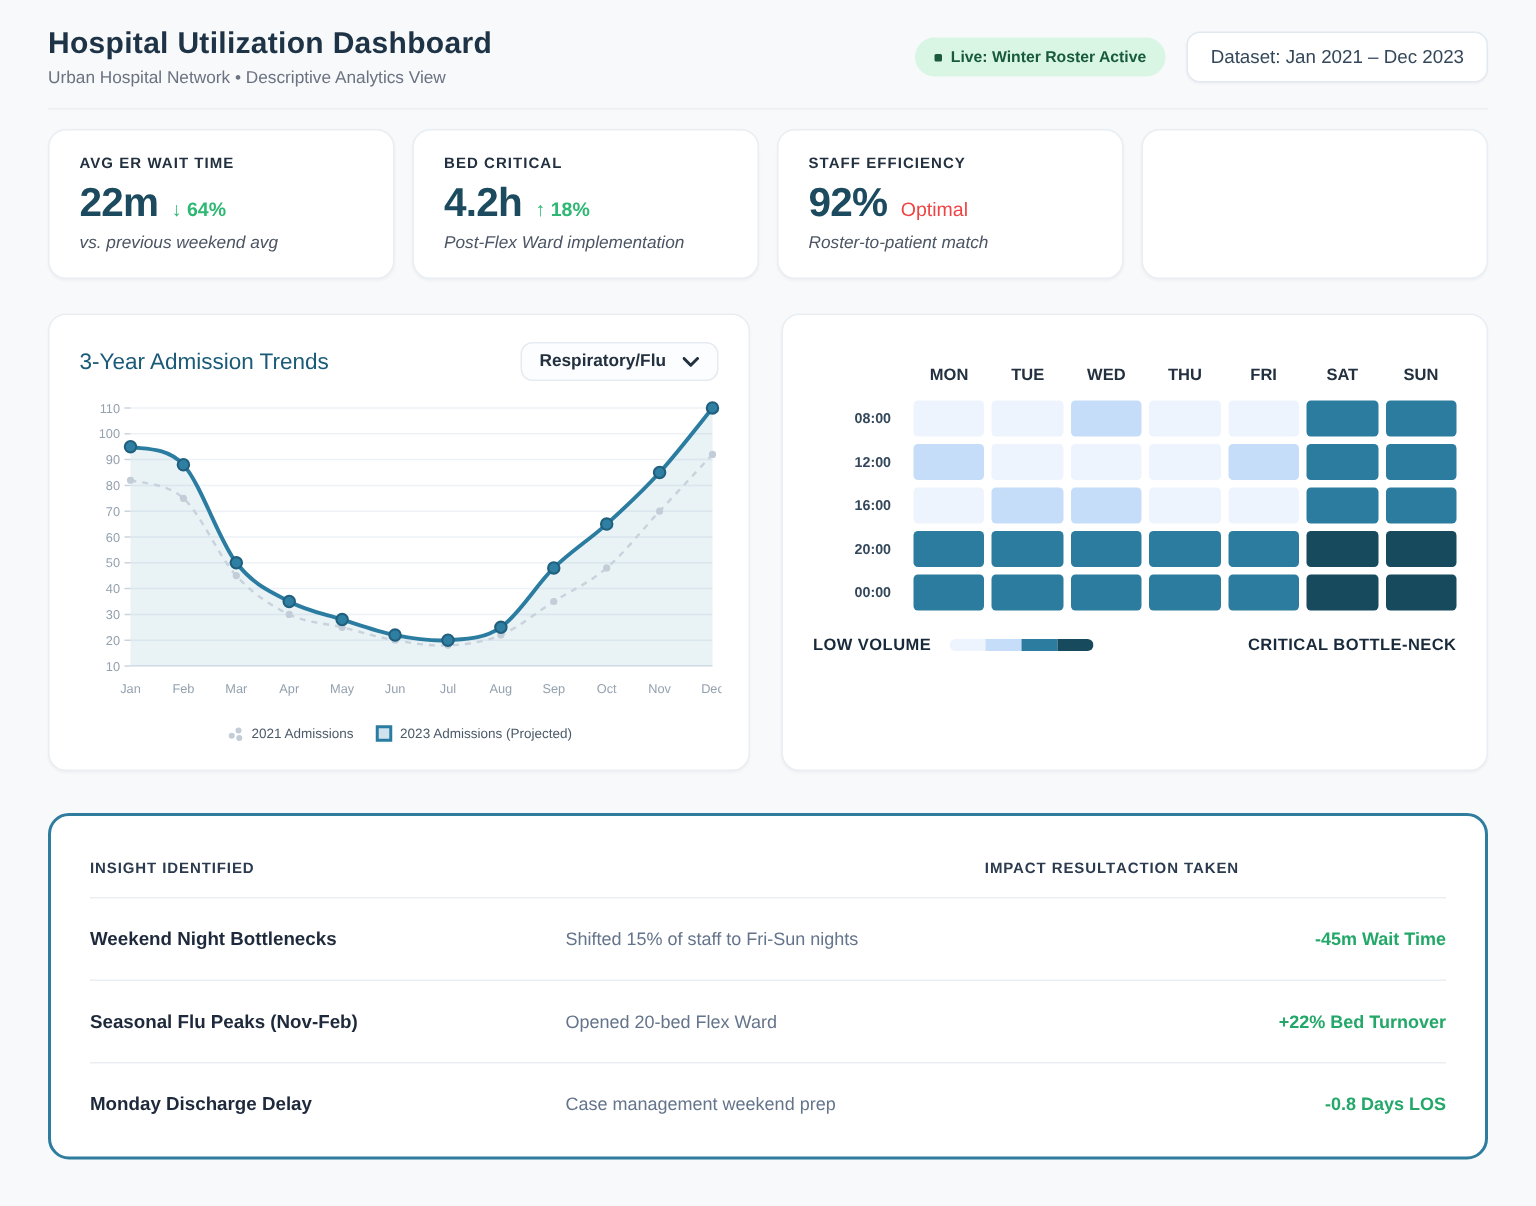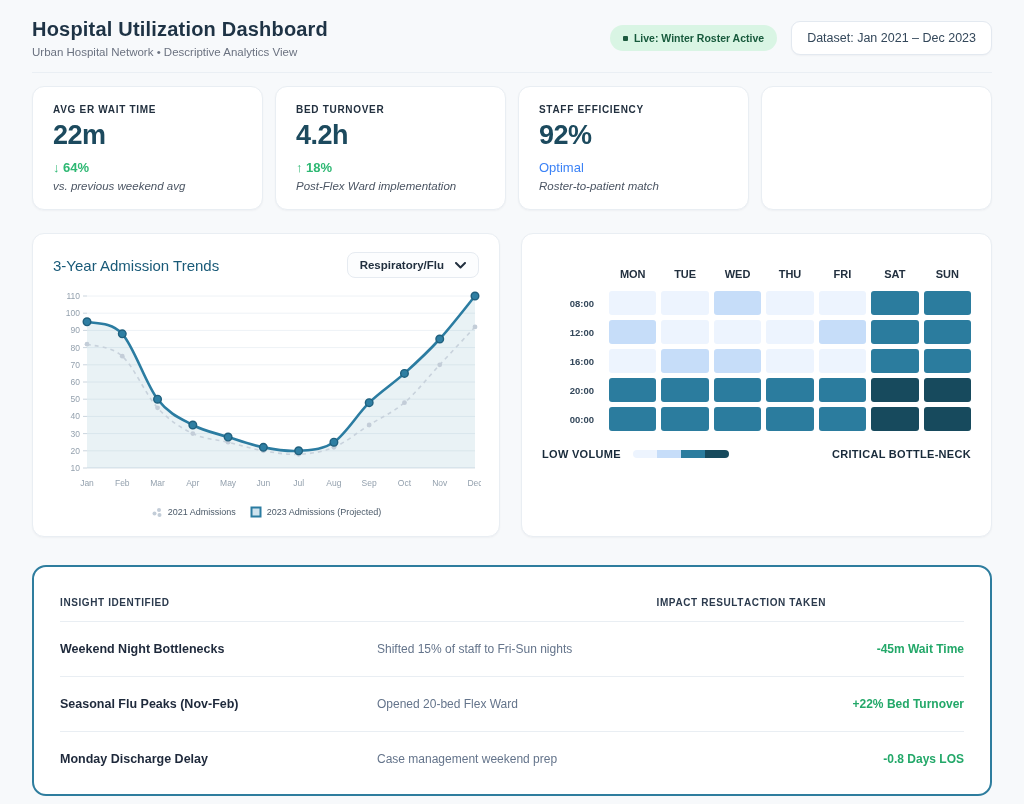--- a/index.html
+++ b/index.html
@@ -14,21 +14,21 @@
   .h-right { display:flex; align-items:center; gap:14px; }
   .badge { background:#d9f5e4; border-radius:999px; padding:7px 13px; font-size:10.5px; font-weight:700; color:#175a3c; display:flex; align-items:center; gap:6px; }
   .badge .dot { width:5px; height:5px; background:#1c5a3f; border-radius:1px; display:inline-block; }
   .chip { background:#fff; border:1px solid #e3e9f0; border-radius:9px; padding:9px 15px; font-size:12.5px; font-weight:500; color:#33475a; box-shadow:0 1px 2px rgba(15,23,42,.04); }
 
   
   .kpi-row { display:grid; grid-template-columns:repeat(4,1fr); gap:12px; margin:13px 0 23px; }
   .card { background:#fff; border:1px solid #e9eef3; border-radius:12px; box-shadow:0 1px 2px rgba(15,23,42,.04); }
   .kpi { padding:17px 20px; min-height:95px; }
   .kpi-label { font-size:10px; font-weight:700; letter-spacing:.7px; color:#22303f; }
-  .kpi-line { display:flex; align-items:baseline; gap:9px; margin-top:5px;flex-direction:column; }
+  .kpi-line { display:flex; align-items:baseline; gap:9px; margin-top:5px; }
   .kpi-value { font-size:27px; font-weight:800; color:#1c4a5e; letter-spacing:-.5px; }
   .kpi-delta { font-size:13px; font-weight:700; }
   .kpi-delta.info { font-weight:400; }
   .kpi-note { font-size:11.5px; font-style:italic; color:#4b5563; margin-top:5px; }
 
   
   .charts-row { display:grid; grid-template-columns:468px 471px; gap:21px; margin-bottom:28px; }
   .panel { padding:18px 20px; }
   .panel-head { display:flex; justify-content:space-between; align-items:center; }
   .panel-title { font-size:15px; font-weight:400; color:#195a78; }
@@ -85,32 +85,32 @@
   <div class="kpi-row">
       <div class="card kpi">
         <div class="kpi-label">AVG ER WAIT TIME</div>
         <div class="kpi-line">
           <span class="kpi-value">22m</span>
           <span class="kpi-delta" style="color: rgb(46, 184, 115);">↓ 64%</span>
         </div>
         <div class="kpi-note">vs. previous weekend avg</div>
       </div>
       <div class="card kpi">
-        <div class="kpi-label">BED TURNOVER</div>
+        <div class="kpi-label">BED CRITICAL</div>
         <div class="kpi-line">
           <span class="kpi-value">4.2h</span>
           <span class="kpi-delta" style="color: rgb(46, 184, 115);">↑ 18%</span>
         </div>
         <div class="kpi-note">Post-Flex Ward implementation</div>
       </div>
       <div class="card kpi">
         <div class="kpi-label">STAFF EFFICIENCY</div>
         <div class="kpi-line">
           <span class="kpi-value">92%</span>
-          <span class="kpi-delta info" style="color: #3b82f6;">Optimal</span>
+          <span class="kpi-delta info" style="color: #ef4444;">Optimal</span>
         </div>
         <div class="kpi-note">Roster-to-patient match</div>
       </div>
       <div class="card kpi"></div>
     </div>
 
   <div class="charts-row">
 
     <div class="card panel">
       <div class="panel-head">

